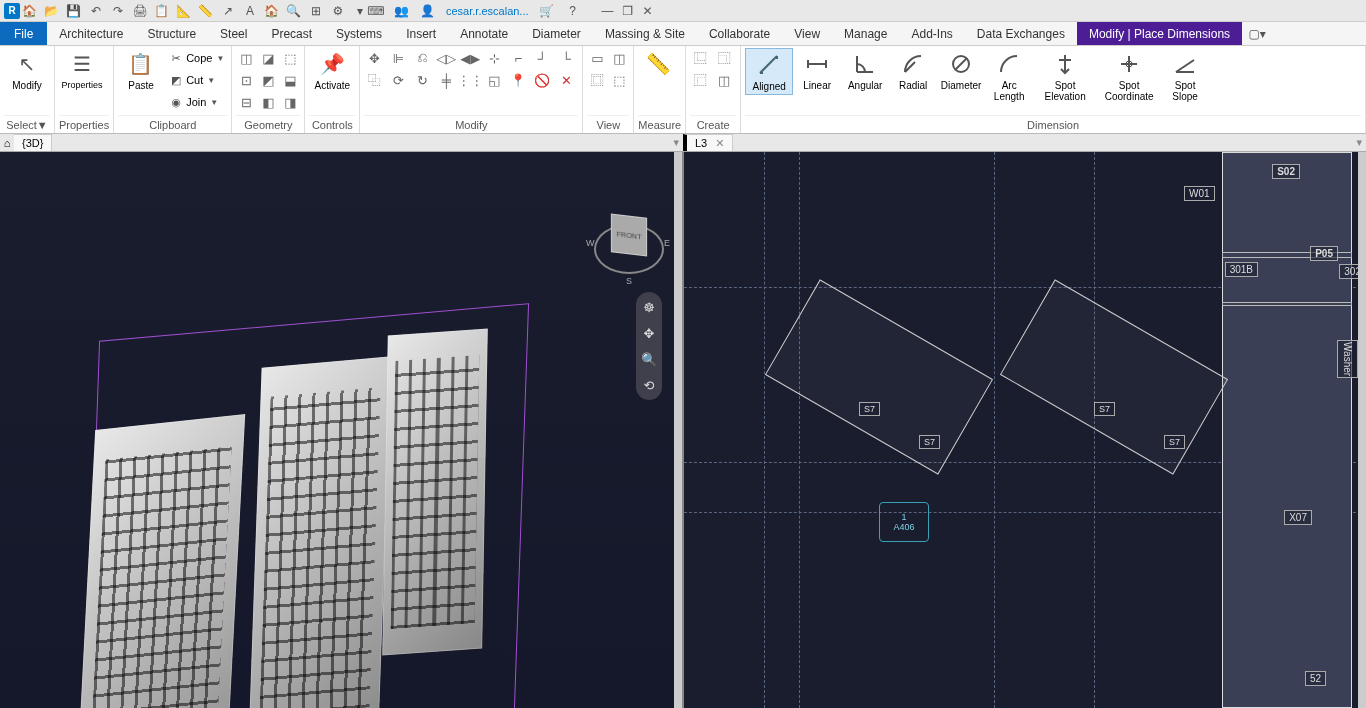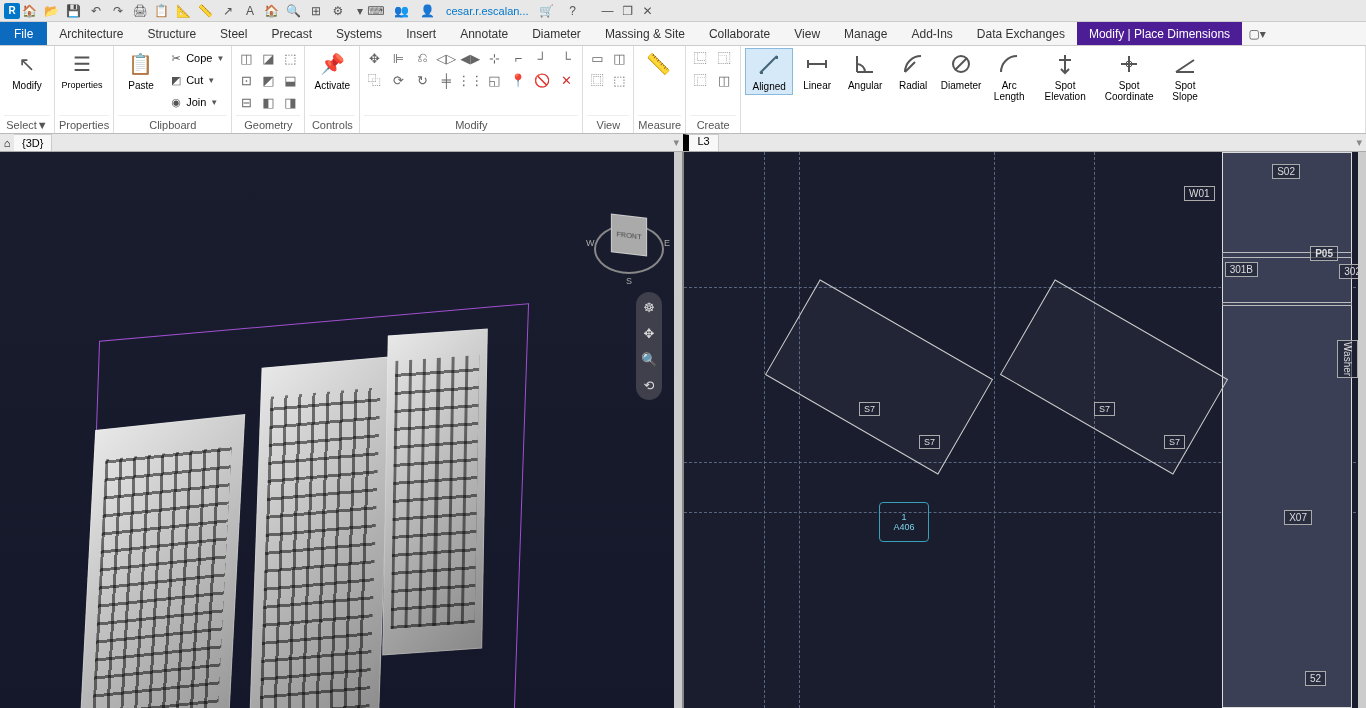--- a/index.html
+++ b/index.html
@@ -360,33 +360,34 @@
       <div class="bigbtn">
         <div class="bicon">
             <svg class="icon-svg" viewBox="0 0 24 24">
               <path d="M3 20 L21 8 M3 20 L21 20" stroke="#555" stroke-width="2"></path>
             </svg>
           </div>
         <div class="blabel" style="white-space:pre;">Spot
 Slope</div>
       </div>
     </div>
+    <div class="panel-title">Dimension</div>
   </div>
 </div>
 
 <div class="view-tabs">
   <div class="half">
     <span style="width:14px;text-align:center;">⌂</span>
     <div class="view-tab">
       <span>{3D}</span>
     </div>
     <span class="pin">▾</span>
   </div>
   <div class="half">
-    <div class="view-tab" style="border-left:6px solid #000000;flex-direction:column;">
+    <div class="view-tab" style="border-left:4px solid #000000;">
       <span>L3</span>
       <span class="close">✕</span>
     </div>
     <span class="pin">▾</span>
   </div>
 </div>
 
 <div class="viewports">
 
   <div class="vp">
@@ -423,21 +424,21 @@
       <div class="gridline v" style="left:310px;"></div>
       <div class="gridline v" style="left:410px;"></div>
 
       <div class="wall" style="right:14px; top:0; width:130px; height:556px; border-color:#ddd;"></div>
       <div class="wall" style="right:14px; top:100px; width:130px; height:6px;"></div>
       <div class="wall" style="right:14px; top:150px; width:130px; height:4px;"></div>
 
       <div class="counter" style="left:95px; top:170px; width:200px; height:110px; transform:rotate(30deg);"></div>
       <div class="counter" style="left:330px; top:170px; width:200px; height:110px; transform:rotate(30deg);"></div>
 
-      <div class="room-tag" style="right:66px; top:12px;">S02</div>
+      <div class="room-tag" style="right:66px; top:12px;font-weight:bold;">S02</div>
       <div class="room-tag" style="left:500px; top:34px;">W01</div>
       <div class="room-tag" style="right:28px; top:94px;font-weight:bold;">P05</div>
       <div class="room-tag" style="right:108px; top:110px;">301B</div>
       <div class="room-tag" style="right:0px; top:112px;">302</div>
       <div class="room-tag" style="right:54px; top:358px;">X07</div>
       <div class="room-tag" style="right:40px; bottom:22px;">52</div>
       <div class="room-tag" style="right:8px; top:188px; writing-mode:vertical-rl;">Washer</div>
       <div class="room-tag" style="left:175px;top:250px; font-size:9px;">S7</div>
       <div class="room-tag" style="left:235px;top:283px; font-size:9px;">S7</div>
       <div class="room-tag" style="left:410px;top:250px; font-size:9px;">S7</div>

